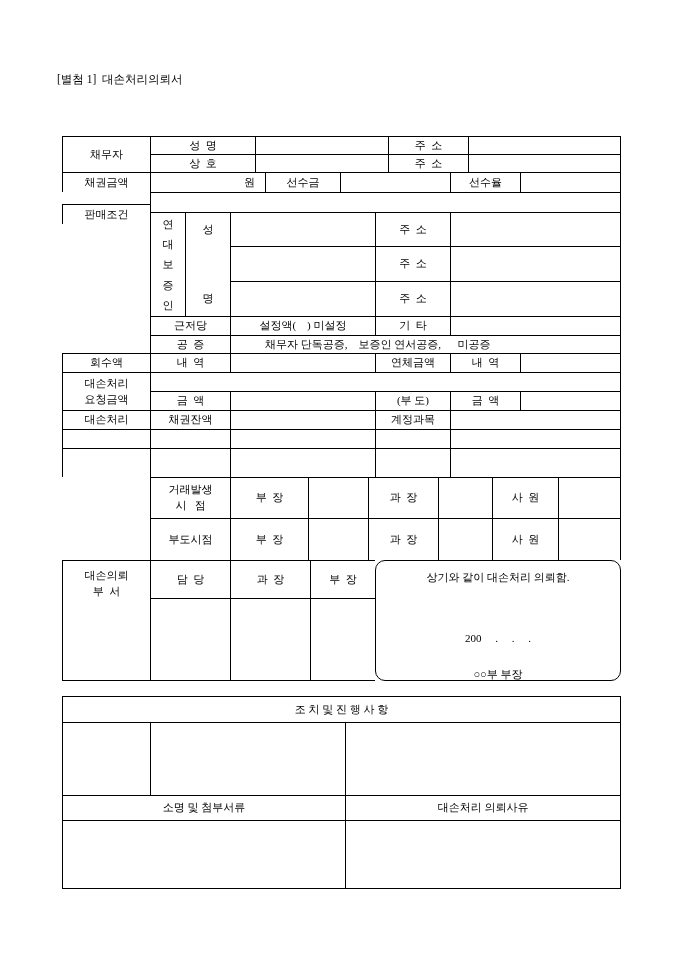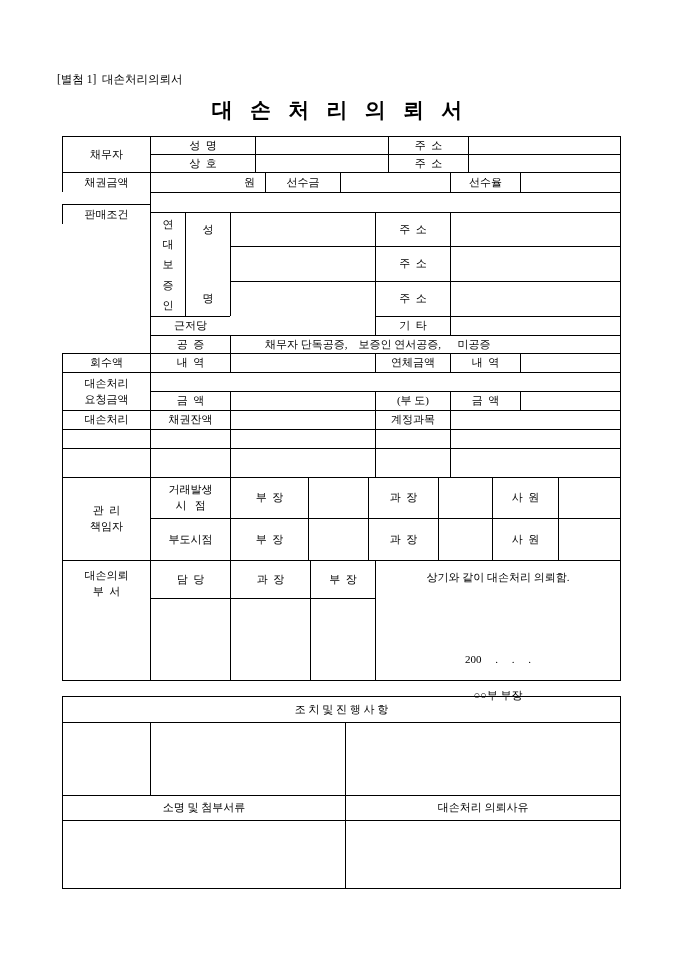--- a/index.html
+++ b/index.html
@@ -20,32 +20,31 @@
     display:flex; align-items:center; justify-content:center;
     text-align:center; white-space:pre-wrap; line-height:1.45;
   }
   .edge-r { border-right:1px solid #000; }
   .edge-b { border-bottom:1px solid #000; }
   .top  { align-items:flex-start; padding-top:7px; }
   .ar   { justify-content:flex-end; padding-right:10px; }
   .al   { justify-content:flex-start; text-align:left; padding-left:34px; }
   .vtext { line-height:1.85; }
   .col-between { flex-direction:column; justify-content:space-between; padding:9px 0; }
-  .note-cell { flex-direction:column; justify-content:flex-start; }
+  .note-cell { flex-direction:column; justify-content:flex-start;border-radius:10px; }
   .note-cell .n1 { margin-top:9px; }
-  .note-cell .n2 { margin-top:66px; }
+  .note-cell .n2 { margin-top:45px; }
   .note-cell .n3 { margin-top:20px; }
 </style>
 </head>
 <body>
 
 <div class="page">
 
   <div class="doc-note">[별첨 1]  대손처리의뢰서</div>
-  <div class="doc-title">대 손 처 리 의 뢰 서</div>
 
   <div class="c" style="left:62px;top:136px;width:88px;height:36px">채무자</div>
   <div class="c" style="left:150px;top:136px;width:105px;height:18px">성  명</div>
   <div class="c" style="left:255px;top:136px;width:133px;height:18px"></div>
   <div class="c" style="left:388px;top:136px;width:80px;height:18px">주  소</div>
   <div class="c edge-r" style="left:468px;top:136px;width:153px;height:18px"></div>
   <div class="c" style="left:150px;top:154px;width:105px;height:18px">상  호</div>
   <div class="c" style="left:255px;top:154px;width:133px;height:18px"></div>
   <div class="c" style="left:388px;top:154px;width:80px;height:18px">주  소</div>
   <div class="c edge-r" style="left:468px;top:154px;width:153px;height:18px"></div>
@@ -73,20 +72,21 @@
   <div class="c" style="left:375px;top:212px;width:75px;height:34px">주  소</div>
   <div class="c edge-r" style="left:450px;top:212px;width:171px;height:34px"></div>
   <div class="c" style="left:230px;top:246px;width:145px;height:35px"></div>
   <div class="c" style="left:375px;top:246px;width:75px;height:35px">주  소</div>
   <div class="c edge-r" style="left:450px;top:246px;width:171px;height:35px"></div>
   <div class="c" style="left:230px;top:281px;width:145px;height:35px"></div>
   <div class="c" style="left:375px;top:281px;width:75px;height:35px">주  소</div>
   <div class="c edge-r" style="left:450px;top:281px;width:171px;height:35px"></div>
 
   <div class="c" style="left:150px;top:316px;width:80px;height:19px">근저당</div>
+  <div class="c" style="left:230px;top:316px;width:145px;height:19px">설정액(    ) 미설정</div>
   <div class="c" style="left:375px;top:316px;width:75px;height:19px">기  타</div>
   <div class="c edge-r" style="left:450px;top:316px;width:171px;height:19px"></div>
   <div class="c" style="left:150px;top:335px;width:80px;height:18px">공  증</div>
   <div class="c edge-r al" style="left:230px;top:335px;width:391px;height:18px">채무자 단독공증,    보증인 연서공증,      미공증</div>
 
   <div class="c" style="left:62px;top:353px;width:88px;height:19px">회수액</div>
   <div class="c" style="left:150px;top:353px;width:80px;height:19px">내  역</div>
   <div class="c" style="left:230px;top:353px;width:145px;height:19px"></div>
   <div class="c" style="left:375px;top:353px;width:75px;height:19px">연체금액</div>
   <div class="c" style="left:450px;top:353px;width:70px;height:19px">내  역</div>
@@ -111,22 +111,20 @@
   <div class="c" style="left:150px;top:429px;width:80px;height:19px"></div>
   <div class="c" style="left:230px;top:429px;width:145px;height:19px"></div>
   <div class="c" style="left:375px;top:429px;width:75px;height:19px"></div>
   <div class="c edge-r" style="left:450px;top:429px;width:171px;height:19px"></div>
   <div class="c" style="left:62px;top:448px;width:88px;height:29px"></div>
   <div class="c" style="left:150px;top:448px;width:80px;height:29px"></div>
   <div class="c" style="left:230px;top:448px;width:145px;height:29px"></div>
   <div class="c" style="left:375px;top:448px;width:75px;height:29px"></div>
   <div class="c edge-r" style="left:450px;top:448px;width:171px;height:29px"></div>
 
-  <div class="c" style="left:62px;top:477px;width:88px;height:83px">관  리
-책임자</div>
   <div class="c" style="left:150px;top:477px;width:80px;height:41px">거래발생
 시   점</div>
   <div class="c" style="left:230px;top:477px;width:78px;height:41px">부  장</div>
   <div class="c" style="left:308px;top:477px;width:60px;height:41px"></div>
   <div class="c" style="left:368px;top:477px;width:70px;height:41px">과  장</div>
   <div class="c" style="left:438px;top:477px;width:54px;height:41px"></div>
   <div class="c" style="left:492px;top:477px;width:66px;height:41px">사  원</div>
   <div class="c edge-r" style="left:558px;top:477px;width:63px;height:41px"></div>
   <div class="c" style="left:150px;top:518px;width:80px;height:42px">부도시점</div>
   <div class="c" style="left:230px;top:518px;width:78px;height:42px">부  장</div>

